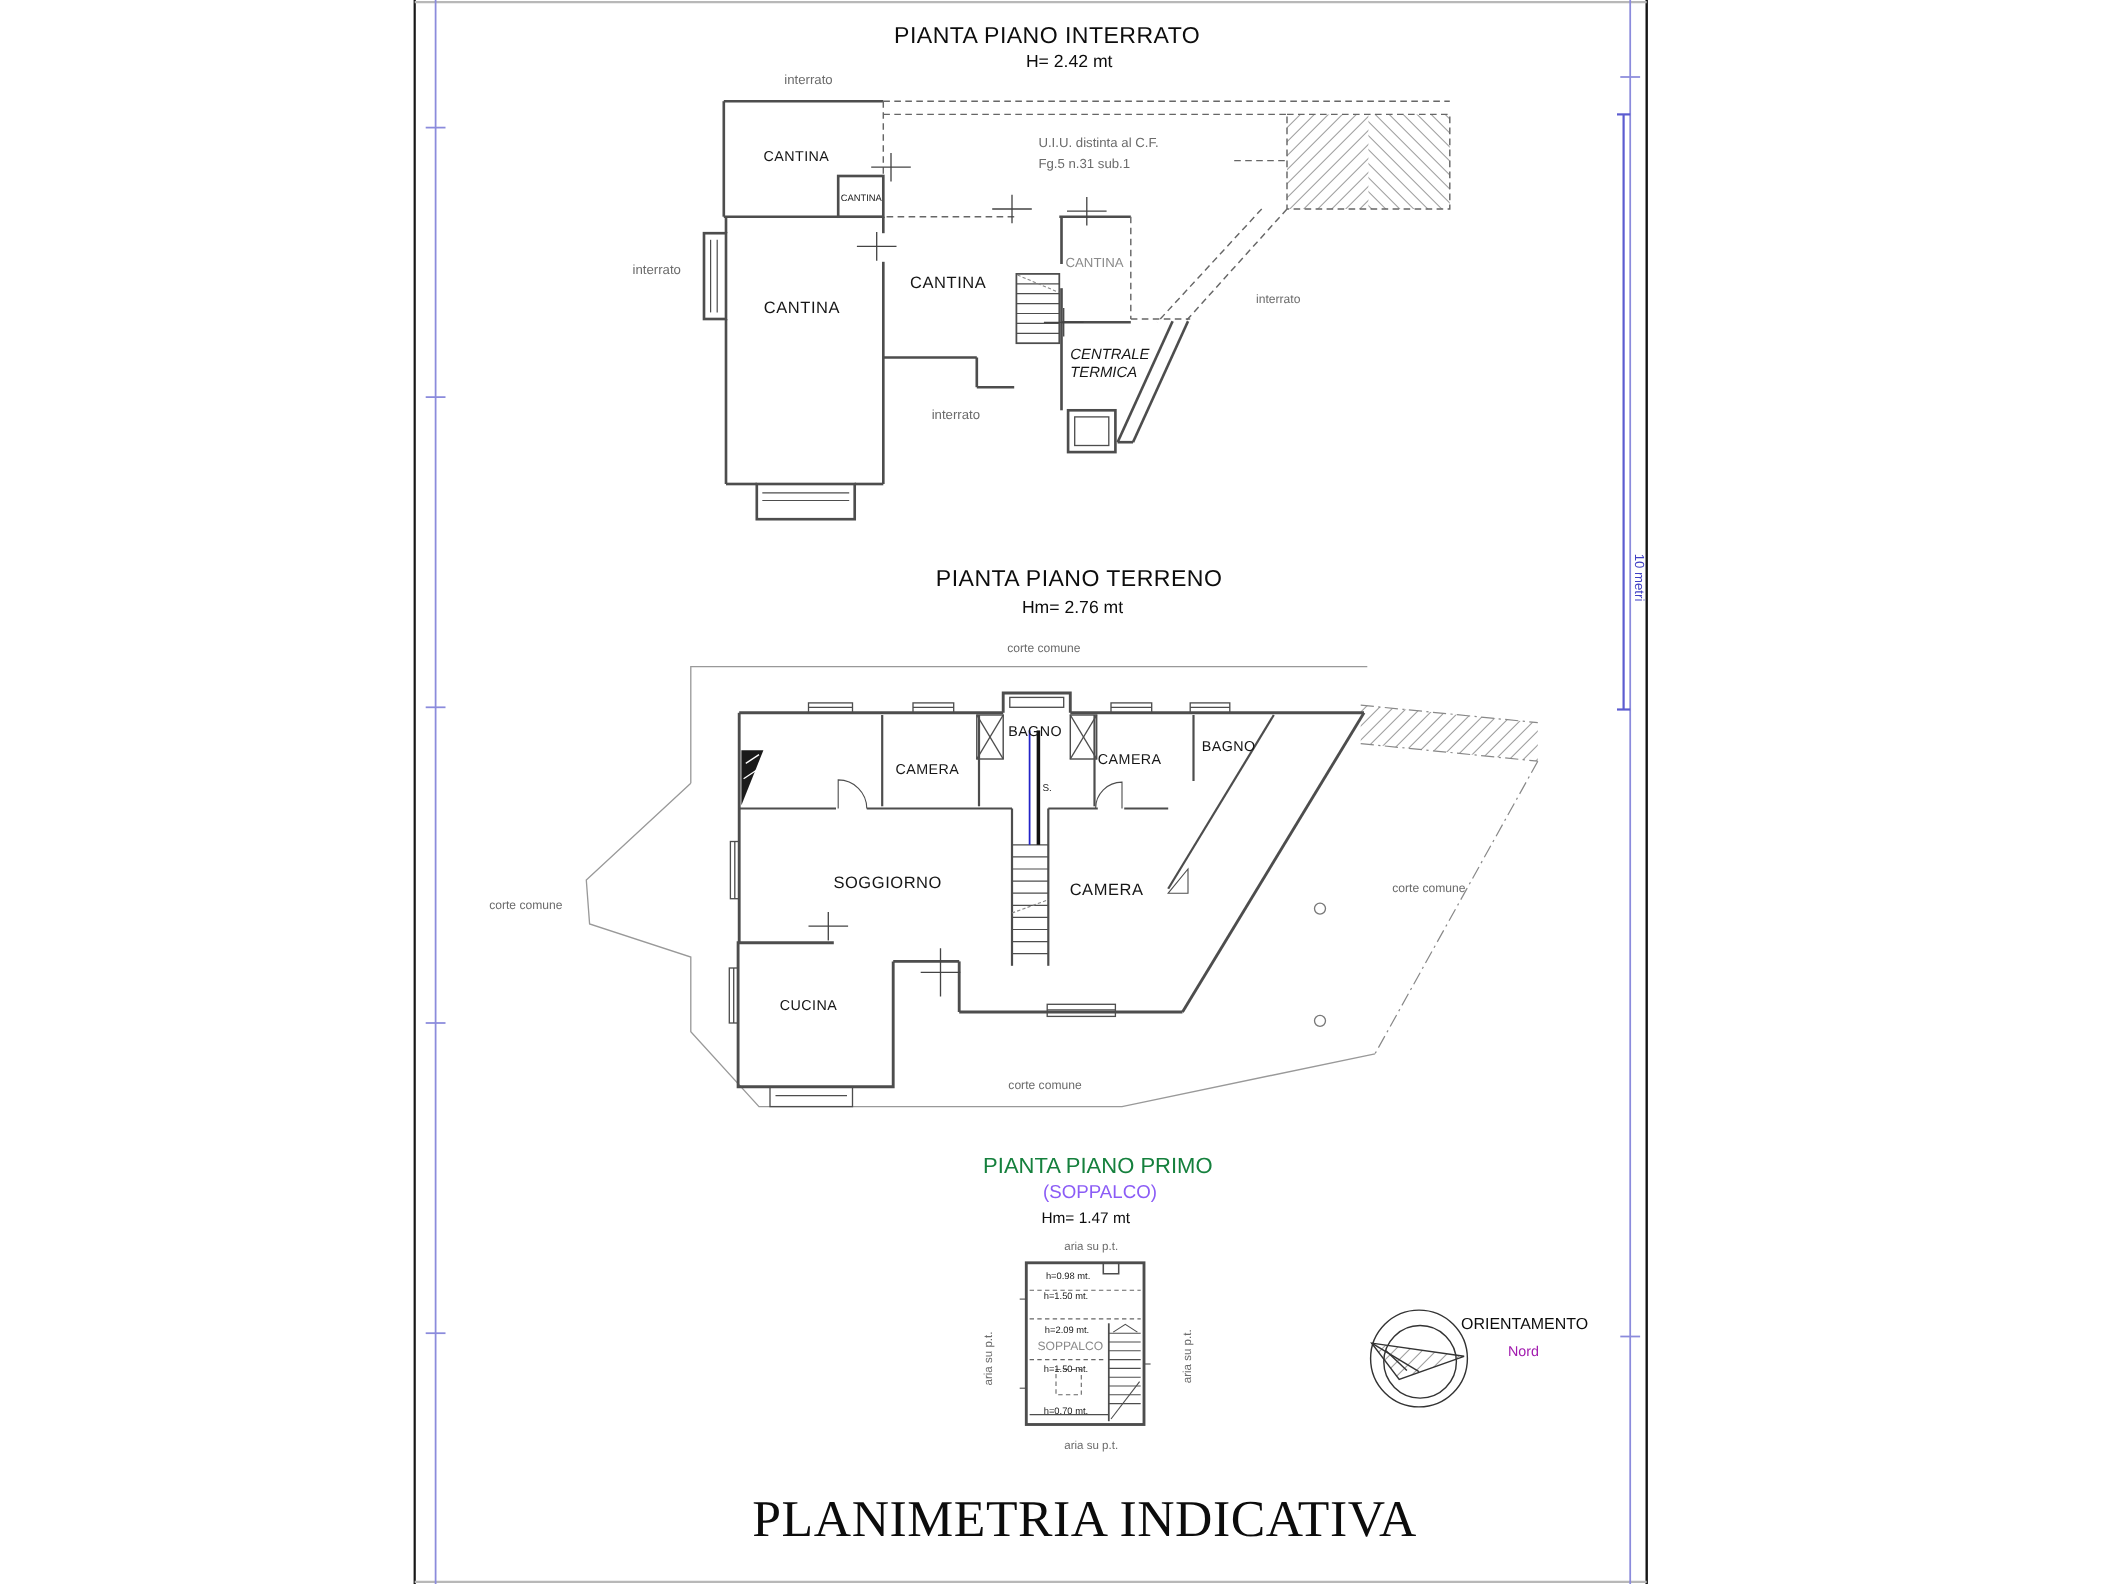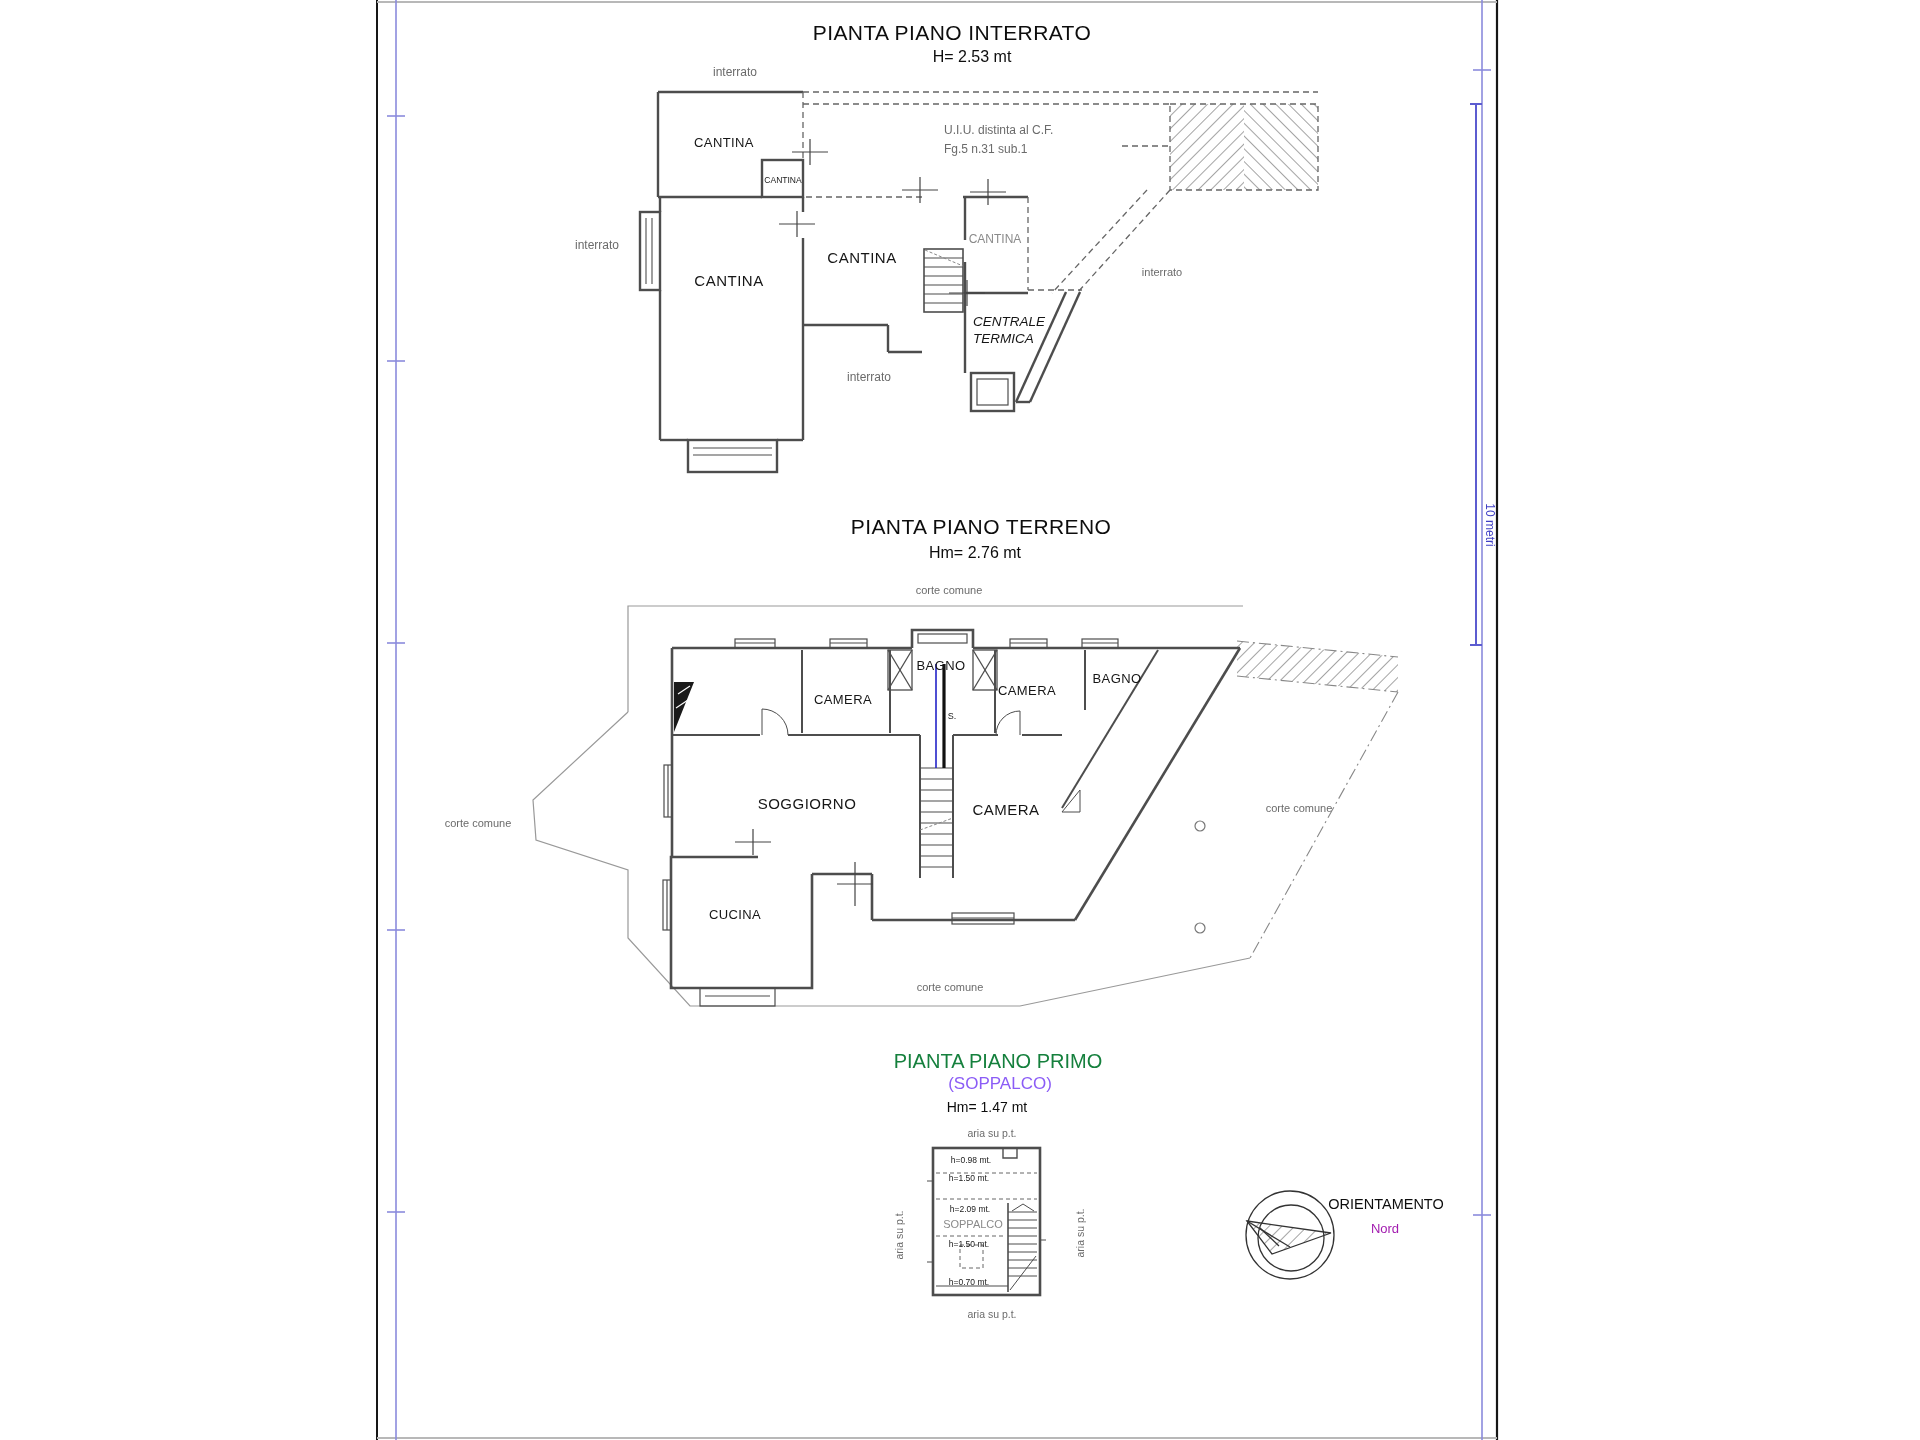--- a/index.html
+++ b/index.html
@@ -266,21 +266,21 @@
   <g fill="none" stroke="#333" stroke-width="1.3">
     <circle cx="1290" cy="1235" r="44"></circle>
     <circle cx="1291" cy="1238" r="33"></circle>
     <polygon points="1247,1221 1331,1233 1272,1254" fill="url(#hatchA)"></polygon>
     <line x1="1247" y1="1221" x2="1290" y2="1247"></line>
     <line x1="1260" y1="1228" x2="1279" y2="1246"></line>
   </g>
 </svg>
 
 <div class="lbl t-main" style="left:952px;top:33px">PIANTA PIANO INTERRATO</div>
-<div class="lbl t-sub" style="left:972px;top:57px">H= 2.53 mt</div>
+<div class="lbl t-sub" style="left:972px;top:57px">H= 2.42 mt</div>
 <div class="lbl t-note gray" style="left:735px;top:72px">interrato</div>
 <div class="lbl t-room-sm" style="left:724px;top:142px">CANTINA</div>
 <div class="lbl" style="left:783px;top:180px;font-size:8.5px">CANTINA</div>
 <div class="lbl-left t-note gray" style="left:944px;top:121px;line-height:19px">U.I.U. distinta al C.F.</div>
 <div class="lbl-left t-note gray" style="left:944px;top:140px;line-height:19px">Fg.5 n.31 sub.1</div>
 <div class="lbl t-note gray" style="left:597px;top:245px">interrato</div>
 <div class="lbl t-room" style="left:729px;top:280px">CANTINA</div>
 <div class="lbl t-room" style="left:862px;top:257px">CANTINA</div>
 <div class="lbl lightgray" style="left:995px;top:239px;font-size:12px">CANTINA</div>
 <div class="lbl-left pre" style="left:973px;top:313px;font-size:13.5px;line-height:17px;color:#161616">CENTRALE
@@ -313,14 +313,15 @@
 <div class="lbl t-tiny" style="left:971px;top:1160px">h=0.98 mt.</div>
 <div class="lbl t-tiny" style="left:969px;top:1178px">h=1.50 mt.</div>
 <div class="lbl t-tiny" style="left:970px;top:1209px">h=2.09 mt.</div>
 <div class="lbl lightgray" style="left:973px;top:1224px;font-size:11px">SOPPALCO</div>
 <div class="lbl t-tiny" style="left:969px;top:1244px">h=1.50 mt.</div>
 <div class="lbl t-tiny" style="left:969px;top:1282px">h=0.70 mt.</div>
 
 <div class="lbl" style="left:1386px;top:1204px;font-size:14.5px;color:#0d0d0d">ORIENTAMENTO</div>
 <div class="lbl" style="left:1385px;top:1228px;font-size:13px;color:#a21caf">Nord</div>
 <div class="lbl rotr blue" style="left:1490px;top:525px;font-size:12px">10 metri</div>
+<div class="lbl t-serif" style="left:986px;top:1381px">PLANIMETRIA INDICATIVA</div>
 
 </div>
 
 </body></html>

